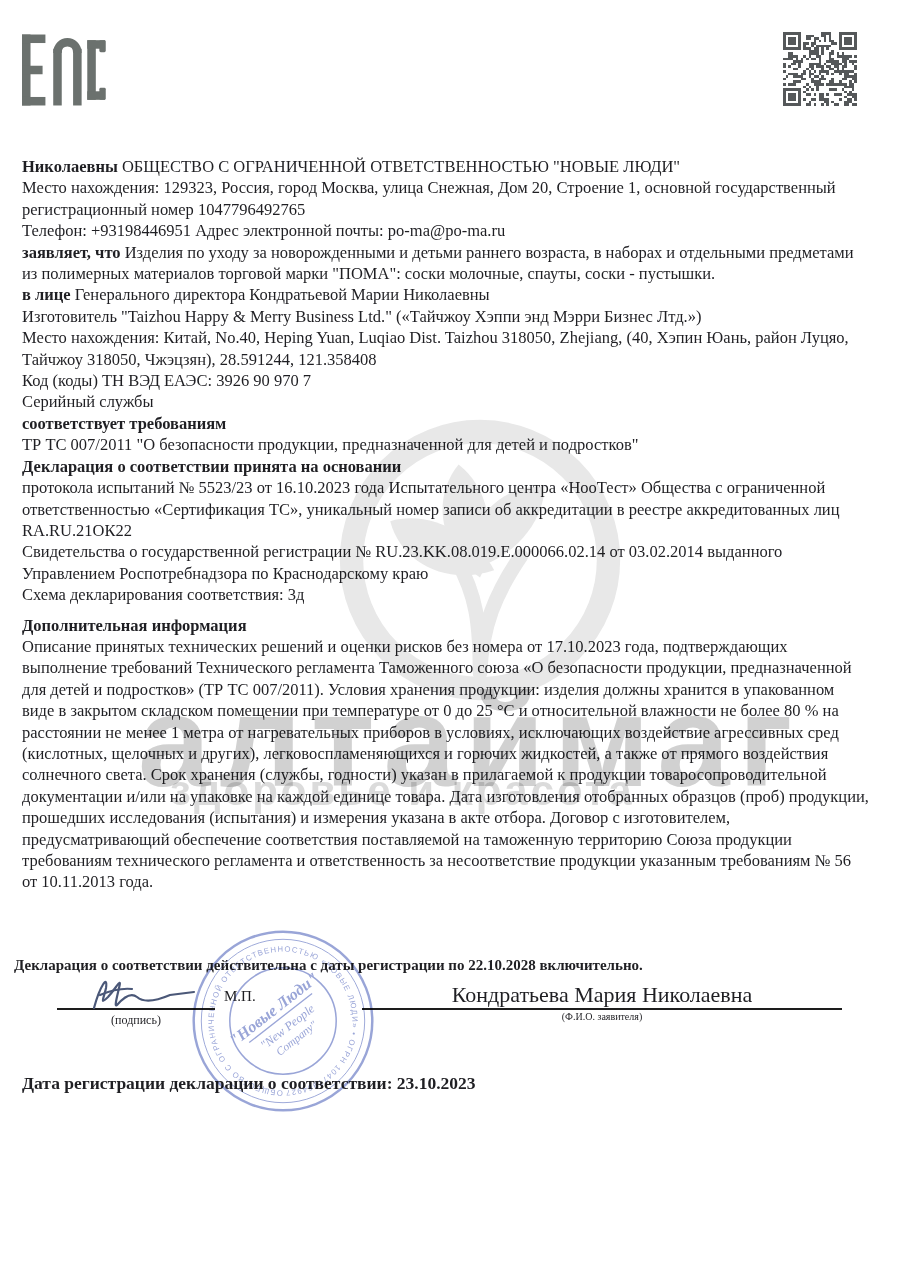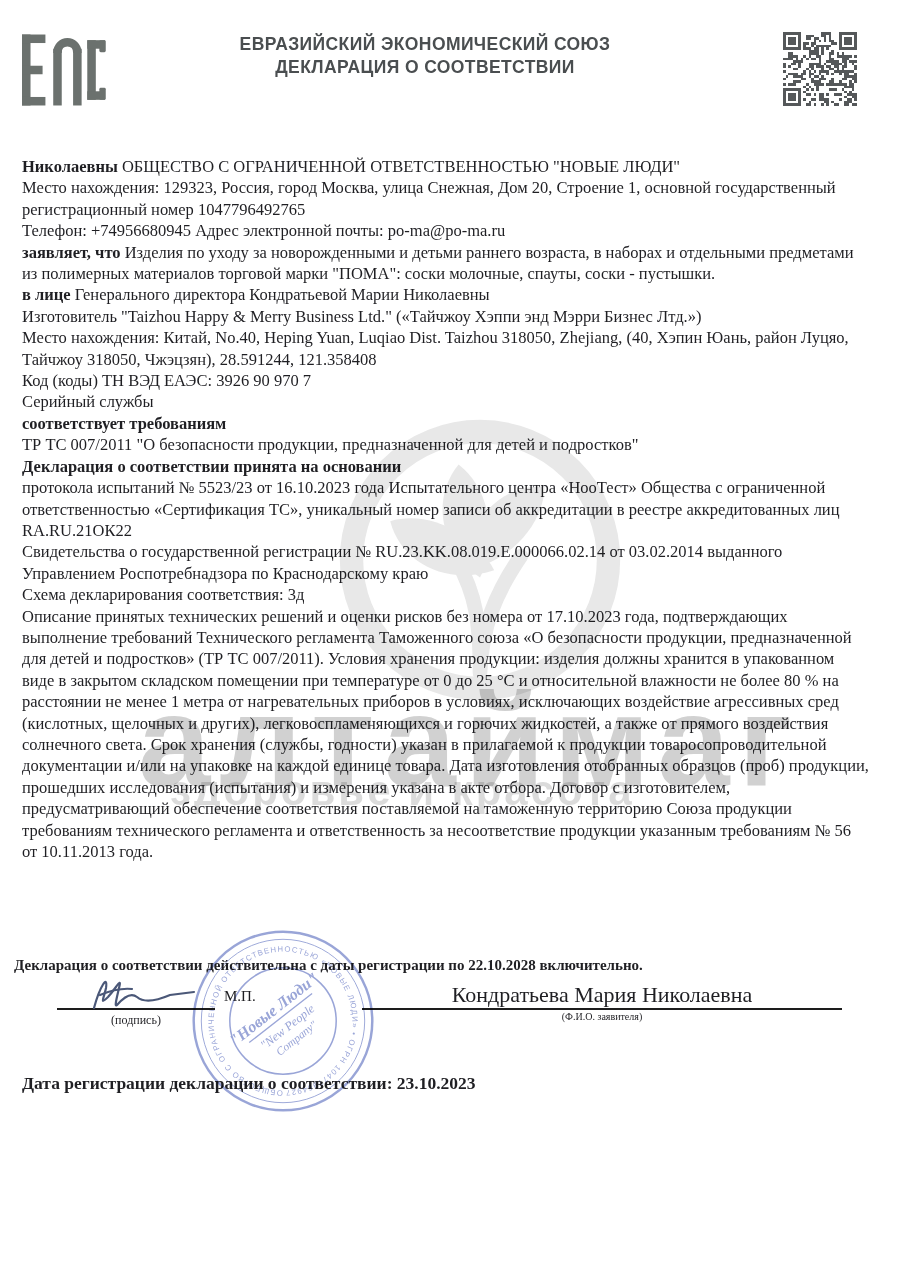--- a/index.html
+++ b/index.html
@@ -58,24 +58,20 @@
       <rect x="72" y="20" width="12" height="80"></rect>
       <path d="M50 26 C50 6 78 6 78 26" fill="none" stroke="#6b716e" stroke-width="12"></path>
       <rect x="92" y="8" width="12" height="84"></rect>
       <rect x="92" y="8" width="25" height="12"></rect>
       <rect x="92" y="80" width="25" height="12"></rect>
       <rect x="109" y="8" width="9" height="17" rx="2"></rect>
       <rect x="109" y="75" width="9" height="17" rx="2"></rect>
     </g>
   </svg>
 
-  <div class="doc-title">
-    <div>ЕВРАЗИЙСКИЙ ЭКОНОМИЧЕСКИЙ СОЮЗ</div>
-    <div>ДЕКЛАРАЦИЯ О СООТВЕТСТВИИ</div>
-  </div>
 
   <svg class="qr" viewBox="0 0 29 29" shape-rendering="crispEdges">
       <rect x="15" y="0" width="1" height="1" fill="#55585a"></rect>
       <rect x="16" y="0" width="1" height="1" fill="#55585a"></rect>
       <rect x="17" y="0" width="1" height="1" fill="#55585a"></rect>
       <rect x="18" y="0" width="1" height="1" fill="#55585a"></rect>
       <rect x="9" y="1" width="1" height="1" fill="#55585a"></rect>
       <rect x="10" y="1" width="1" height="1" fill="#55585a"></rect>
       <rect x="11" y="1" width="1" height="1" fill="#55585a"></rect>
       <rect x="15" y="1" width="1" height="1" fill="#55585a"></rect>
@@ -377,33 +373,34 @@
       <rect x="23" y="1" width="5" height="5" fill="#fff"></rect>
       <rect x="24" y="2" width="3" height="3" fill="#55585a"></rect>
       <rect x="0" y="22" width="7" height="7" fill="#55585a"></rect>
       <rect x="1" y="23" width="5" height="5" fill="#fff"></rect>
       <rect x="2" y="24" width="3" height="3" fill="#55585a"></rect>
     </svg>
 
   <div class="doc-body">
       <p class="para"><span class="b">Николаевны </span><span>ОБЩЕСТВО С ОГРАНИЧЕННОЙ ОТВЕТСТВЕННОСТЬЮ "НОВЫЕ ЛЮДИ"</span></p>
       <p class="para"><span>Место нахождения: 129323, Россия, город Москва, улица Снежная, Дом 20, Строение 1, основной государственный регистрационный номер 1047796492765</span></p>
-      <p class="para"><span>Телефон: +74956680945 Адрес электронной почты: po-ma@po-ma.ru</span></p>
+      <p class="para"><span>Телефон: +93198446951 Адрес электронной почты: po-ma@po-ma.ru</span></p>
       <p class="para"><span class="b">заявляет, что </span><span>Изделия по уходу за новорожденными и детьми раннего возраста, в наборах и отдельными предметами из полимерных материалов торговой марки "ПОМА": соски молочные, спауты, соски - пустышки.</span></p>
       <p class="para"><span class="b">в лице </span><span>Генерального директора Кондратьевой Марии Николаевны</span></p>
       <p class="para"><span>Изготовитель "Taizhou Happy &amp; Merry Business Ltd." («Тайчжоу Хэппи энд Мэрри Бизнес Лтд.»)</span></p>
       <p class="para"><span>Место нахождения: Китай, No.40, Heping Yuan, Luqiao Dist. Taizhou 318050, Zhejiang, (40, Хэпин Юань, район Луцяо, Тайчжоу 318050, Чжэцзян), 28.591244, 121.358408</span></p>
       <p class="para"><span>Код (коды) ТН ВЭД ЕАЭС: 3926 90 970 7</span></p>
       <p class="para"><span>Серийный службы</span></p>
       <p class="para"><span class="b">соответствует требованиям</span></p>
       <p class="para"><span>ТР ТС 007/2011 "О безопасности продукции, предназначенной для детей и подростков"</span></p>
       <p class="para"><span class="b">Декларация о соответствии принята на основании</span></p>
       <p class="para"><span>протокола испытаний № 5523/23 от 16.10.2023 года Испытательного центра «НооТест» Общества с ограниченной ответственностью «Сертификация ТС», уникальный номер записи об аккредитации в реестре аккредитованных лиц RA.RU.21ОК22</span></p>
       <p class="para"><span>Свидетельства о государственной регистрации № RU.23.KK.08.019.E.000066.02.14 от 03.02.2014 выданного Управлением Роспотребнадзора по Краснодарскому краю</span></p>
       <p class="para"><span>Схема декларирования соответствия: 3д</span></p>
+      <p class="para gap"><span class="b">Дополнительная информация</span></p>
       <p class="para"><span>Описание принятых технических решений и оценки рисков без номера от 17.10.2023 года, подтверждающих выполнение требований Технического регламента Таможенного союза «О безопасности продукции, предназначенной для детей и подростков» (ТР ТС 007/2011). Условия хранения продукции: изделия должны хранится в упакованном виде в закрытом складском помещении при температуре от 0 до 25 °С и относительной влажности не более 80 % на расстоянии не менее 1 метра от нагревательных приборов в условиях, исключающих воздействие агрессивных сред (кислотных, щелочных и других), легковоспламеняющихся и горючих жидкостей, а также от прямого воздействия солнечного света. Срок хранения (службы, годности) указан в прилагаемой к продукции товаросопроводительной документации и/или на упаковке на каждой единице товара. Дата изготовления отобранных образцов (проб) продукции, прошедших исследования (испытания) и измерения указана в акте отбора. Договор с изготовителем, предусматривающий обеспечение соответствия поставляемой на таможенную территорию Союза продукции требованиям технического регламента и ответственность за несоответствие продукции указанным требованиям № 56 от 10.11.2013 года.</span></p>
     </div>
 
   <svg class="wm wm-logo" viewBox="0 0 300 300">
     <circle cx="150" cy="150" r="132" fill="none" stroke="#8a8a8a" stroke-width="24"></circle>
     <path d="M150 168 C108 138 100 86 128 52 C162 78 168 132 150 168 Z" fill="#8a8a8a"></path>
     <path d="M150 168 C108 138 100 86 128 52 C162 78 168 132 150 168 Z" fill="#8a8a8a" transform="rotate(54 150 150)"></path>
     <path d="M150 168 C108 138 100 86 128 52 C162 78 168 132 150 168 Z" fill="#8a8a8a" transform="rotate(-54 150 150)"></path>
     <path d="M150 266 C150 214 146 186 126 150 M150 266 C152 218 166 184 192 146" fill="none" stroke="#8a8a8a" stroke-width="15" stroke-linecap="round"></path>
   </svg>

